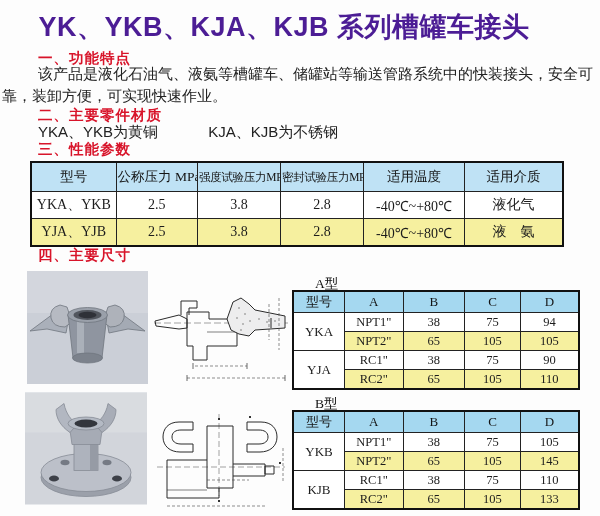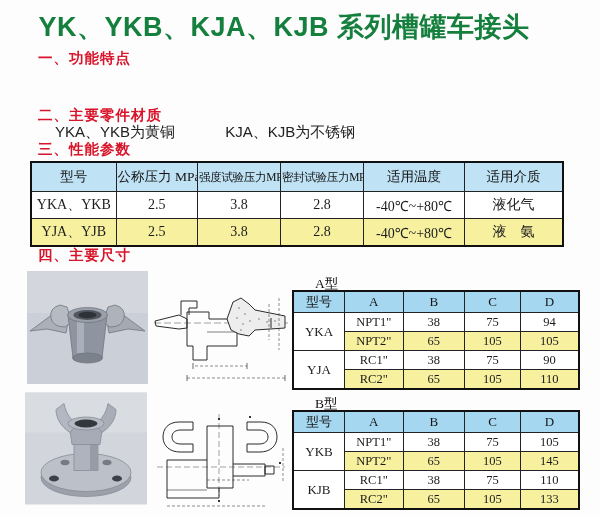--- a/index.html
+++ b/index.html
@@ -2,36 +2,36 @@
 <html><head>
 <meta charset="utf-8">
 <style>
   html,body { margin:0; padding:0; background:#ffffff; }
   .page {
     position:relative; width:600px; height:516px; background:#fdfdfd;
     font-family:"Liberation Sans", sans-serif; color:#1c1c1c; overflow:hidden;
   }
   .title {
     position:absolute; top:9px; left:0; width:568px; margin:0;
-    text-align:center; font-size:27px; font-weight:bold; color:#15803d;
+    text-align:center; font-size:27px; font-weight:bold; color:#4c1d95;
     letter-spacing:0.5px;
   }
   .sec-h {
     position:absolute; left:38px; font-size:14.5px; font-weight:bold;
     color:#d8142a; letter-spacing:1px;
   }
   #sec-1 { top:49px;text-align:center; }
   #sec-2 { top:106px; }
   #sec-3 { top:140px; }
   #sec-4 { top:246px; }
   .body-text {
     position:absolute; left:2px; top:63px; width:596px; margin:0;
     font-size:15px; line-height:21.5px; text-indent:36px; color:#222;
   }
-  .materials { position:absolute; left:55px; top:123px; font-size:15px; color:#222; }
+  .materials { position:absolute; left:38px; top:123px; font-size:15px; color:#222; }
   .materials span + span { margin-left:46px; }
 
   
   table { border-collapse:collapse; table-layout:fixed; }
   .perf {
     position:absolute; left:30px; top:161px; width:534px;
     font-family:"Liberation Serif", serif; text-align:center;
     border:2px solid #111;
   }
   .perf th, .perf td { border:1px solid #222; text-align:center; overflow:hidden; white-space:nowrap; }
@@ -68,20 +68,21 @@
   #draw-b   { left:149px; top:410px; width:143px; height:103px; }
 </style>
 </head>
 <body>
 
 <div class="page">
 
   <h1 class="title">YK、YKB、KJA、KJB 系列槽罐车接头</h1>
 
   <div class="sec-h" id="sec-1">一、功能特点</div>
+  <p class="body-text">该产品是液化石油气、液氨等槽罐车、储罐站等输送管路系统中的快装接头，安全可靠，装卸方便，可实现快速作业。</p>
 
   <div class="sec-h" id="sec-2">二、主要零件材质</div>
   <div class="materials">
     <span>YKA、YKB为黄铜</span>
     <span>KJA、KJB为不锈钢</span>
   </div>
 
   <div class="sec-h" id="sec-3">三、性能参数</div>
 
   <table class="perf">

